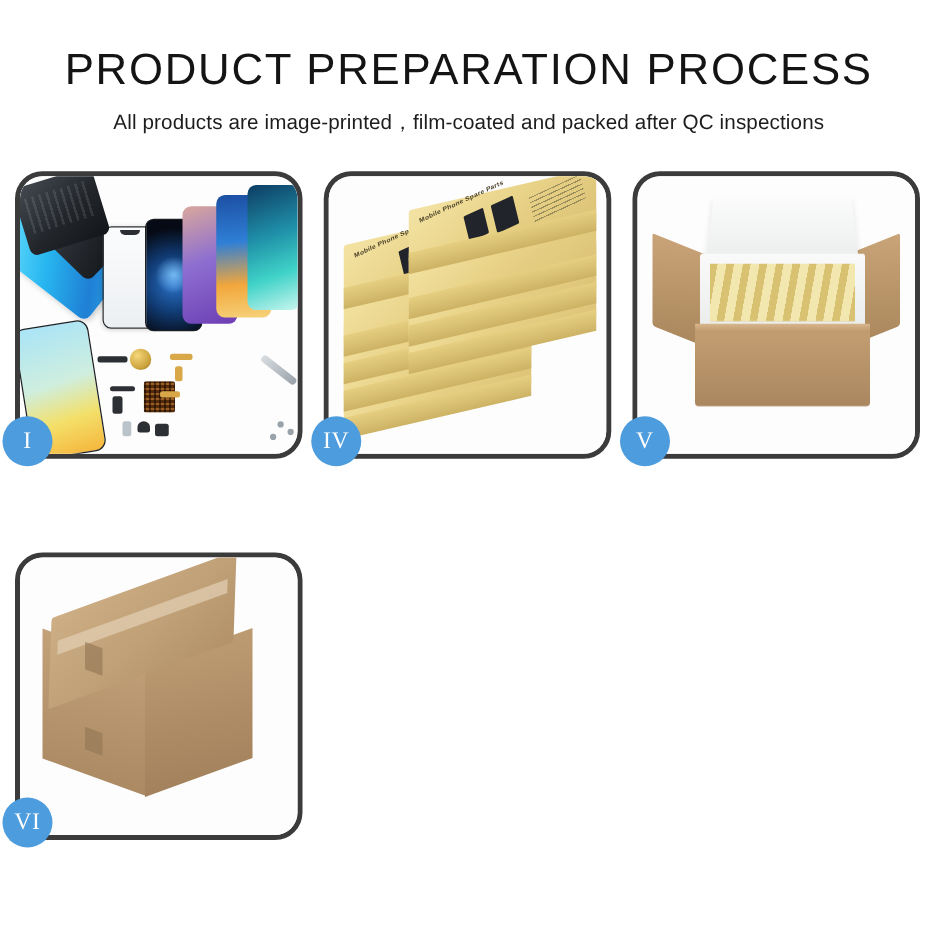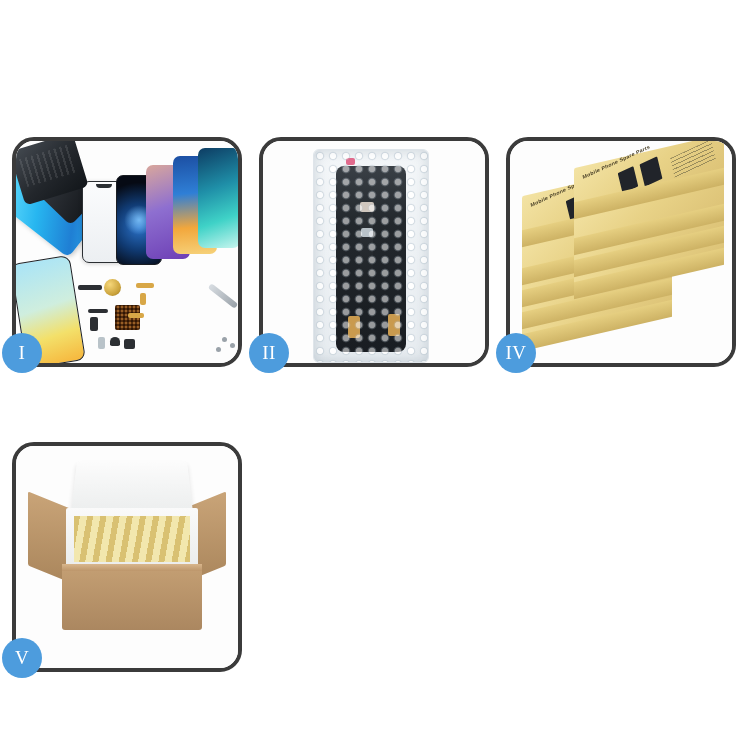--- a/index.html
+++ b/index.html
@@ -332,20 +332,22 @@
     position:absolute; left:52px; top:138px; width:14px; height:18px;
     background: rgba(140,112,80,.5); transform: skewY(20deg);
   }
 </style>
 </head>
 <body>
 
 <div class="page">
 
   <div class="header">
+    <div class="title">PRODUCT PREPARATION PROCESS</div>
+    <div class="subtitle">All products are image-printed，film-coated and packed after QC inspections</div>
   </div>
 
   <div class="grid">
 
     <div class="panel">
       <div class="panel-inner">
         <div class="stage">
           <div class="ph ph-tilt"></div>
           <div class="ph ph-glass"></div>
           <div class="ph ph-dark"></div>
@@ -367,37 +369,20 @@
           <div class="bar" style="left:82px;top:196px;width:7px;height:12px;background:#b9c3c9;"></div>
           <div class="scrwd"></div>
           <div class="screw" style="left:206px;top:196px;"></div>
           <div class="screw" style="left:214px;top:202px;"></div>
           <div class="screw" style="left:200px;top:206px;"></div>
         </div>
       </div>
       <div class="badge">I</div>
     </div>
 
-    <div class="panel">
-      <div class="panel-inner">
-        <div class="stage">
-          <div class="bubble-bag">
-            <div class="ii-screen"></div>
-            <div class="ii-pink"></div>
-            <div class="ii-flex"></div>
-            <div class="ii-conn" style="left:46px;top:52px;width:14px;height:10px;"></div>
-            <div class="ii-conn" style="left:47px;top:78px;width:12px;height:9px;background:#b9c2c9;"></div>
-            <div class="ii-gold" style="left:34px;top:166px;width:12px;height:22px;"></div>
-            <div class="ii-gold" style="left:74px;top:164px;width:12px;height:22px;"></div>
-            <div class="ii-overlay"></div>
-          </div>
-        </div>
-      </div>
-      <div class="badge">II</div>
-    </div>
 
 
     <div class="panel">
       <div class="panel-inner">
         <div class="stage">
           <div class="iv-stack">
 
             <div class="iv-box" style="left:4px;top:124px;">
               <div class="iv-top"></div>
               <div class="iv-side"></div>
@@ -459,15 +444,28 @@
           <div class="v-flap-r"></div>
           <div class="v-lidfoam"></div>
           <div class="v-foamwall"></div>
           <div class="v-inner"></div>
           <div class="v-front"></div>
         </div>
       </div>
       <div class="badge">V</div>
     </div>
 
+    <div class="panel">
+      <div class="panel-inner">
+        <div class="stage">
+          <div class="vi-left"></div>
+          <div class="vi-right"></div>
+          <div class="vi-top"></div>
+          <div class="vi-tape"></div>
+          <div class="vi-seam-a"></div>
+          <div class="vi-seam-b"></div>
+        </div>
+      </div>
+      <div class="badge">VI</div>
+    </div>
 
   </div>
 </div>
 
 </body></html>

